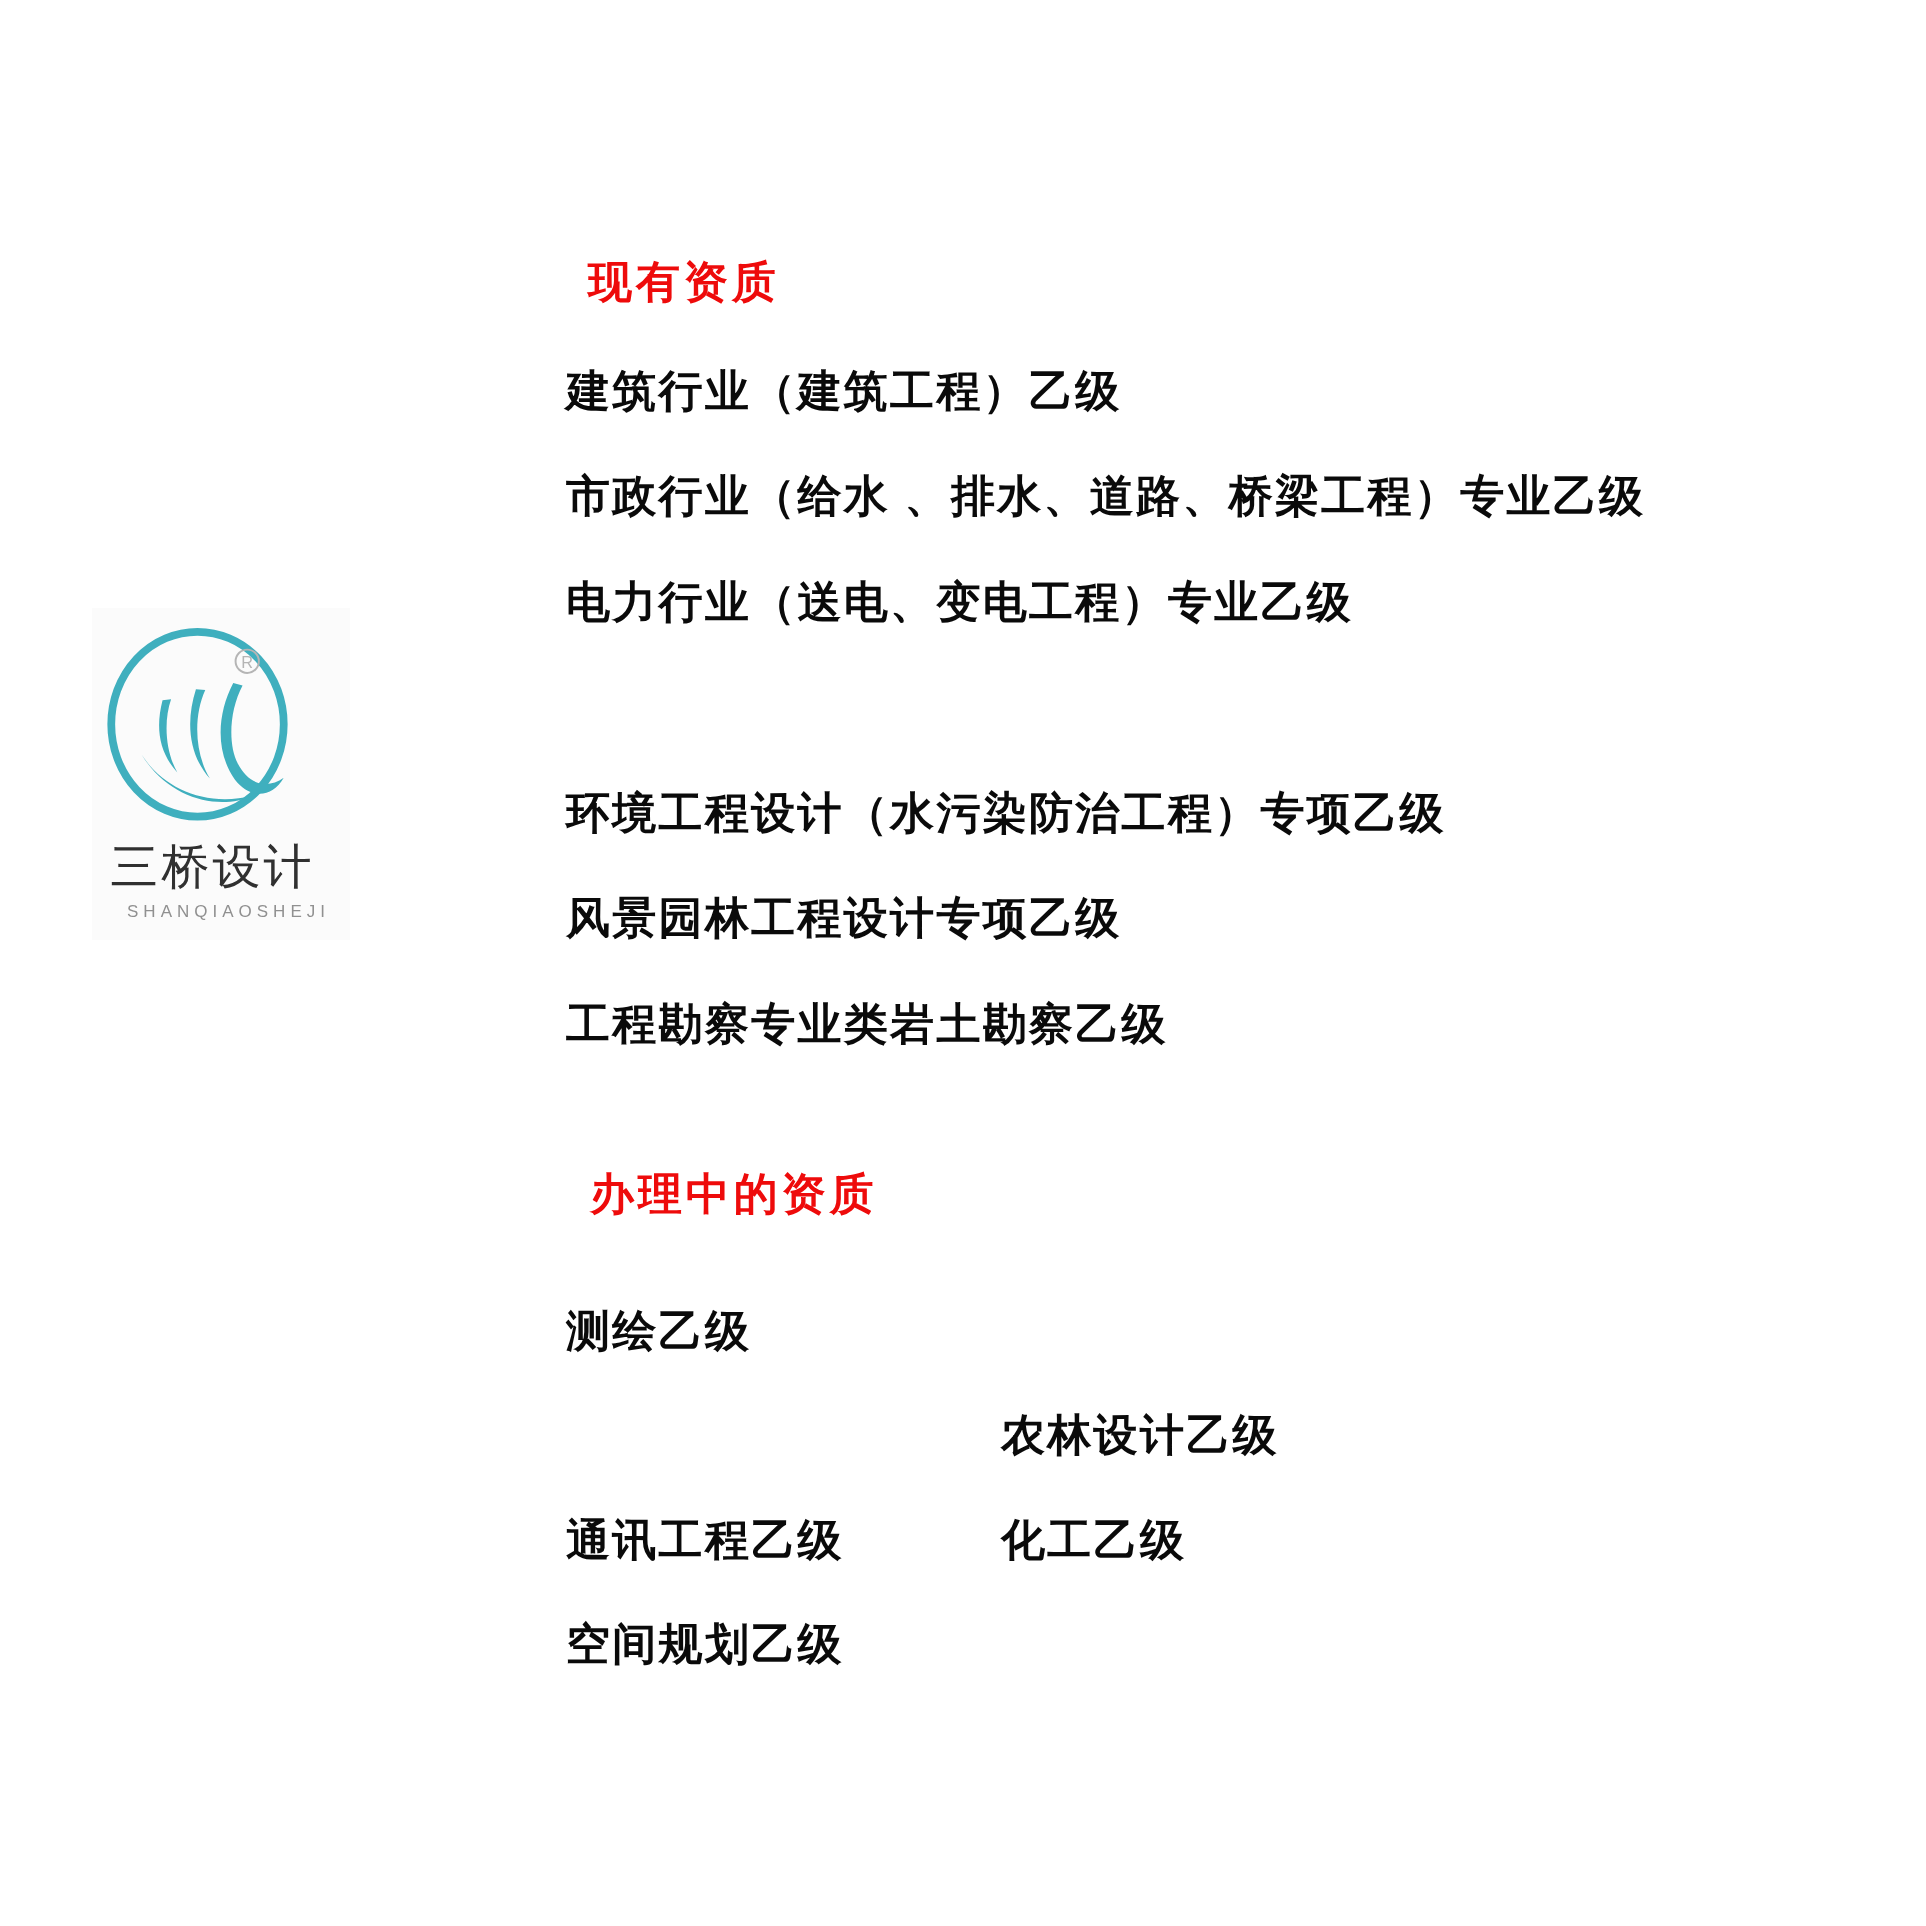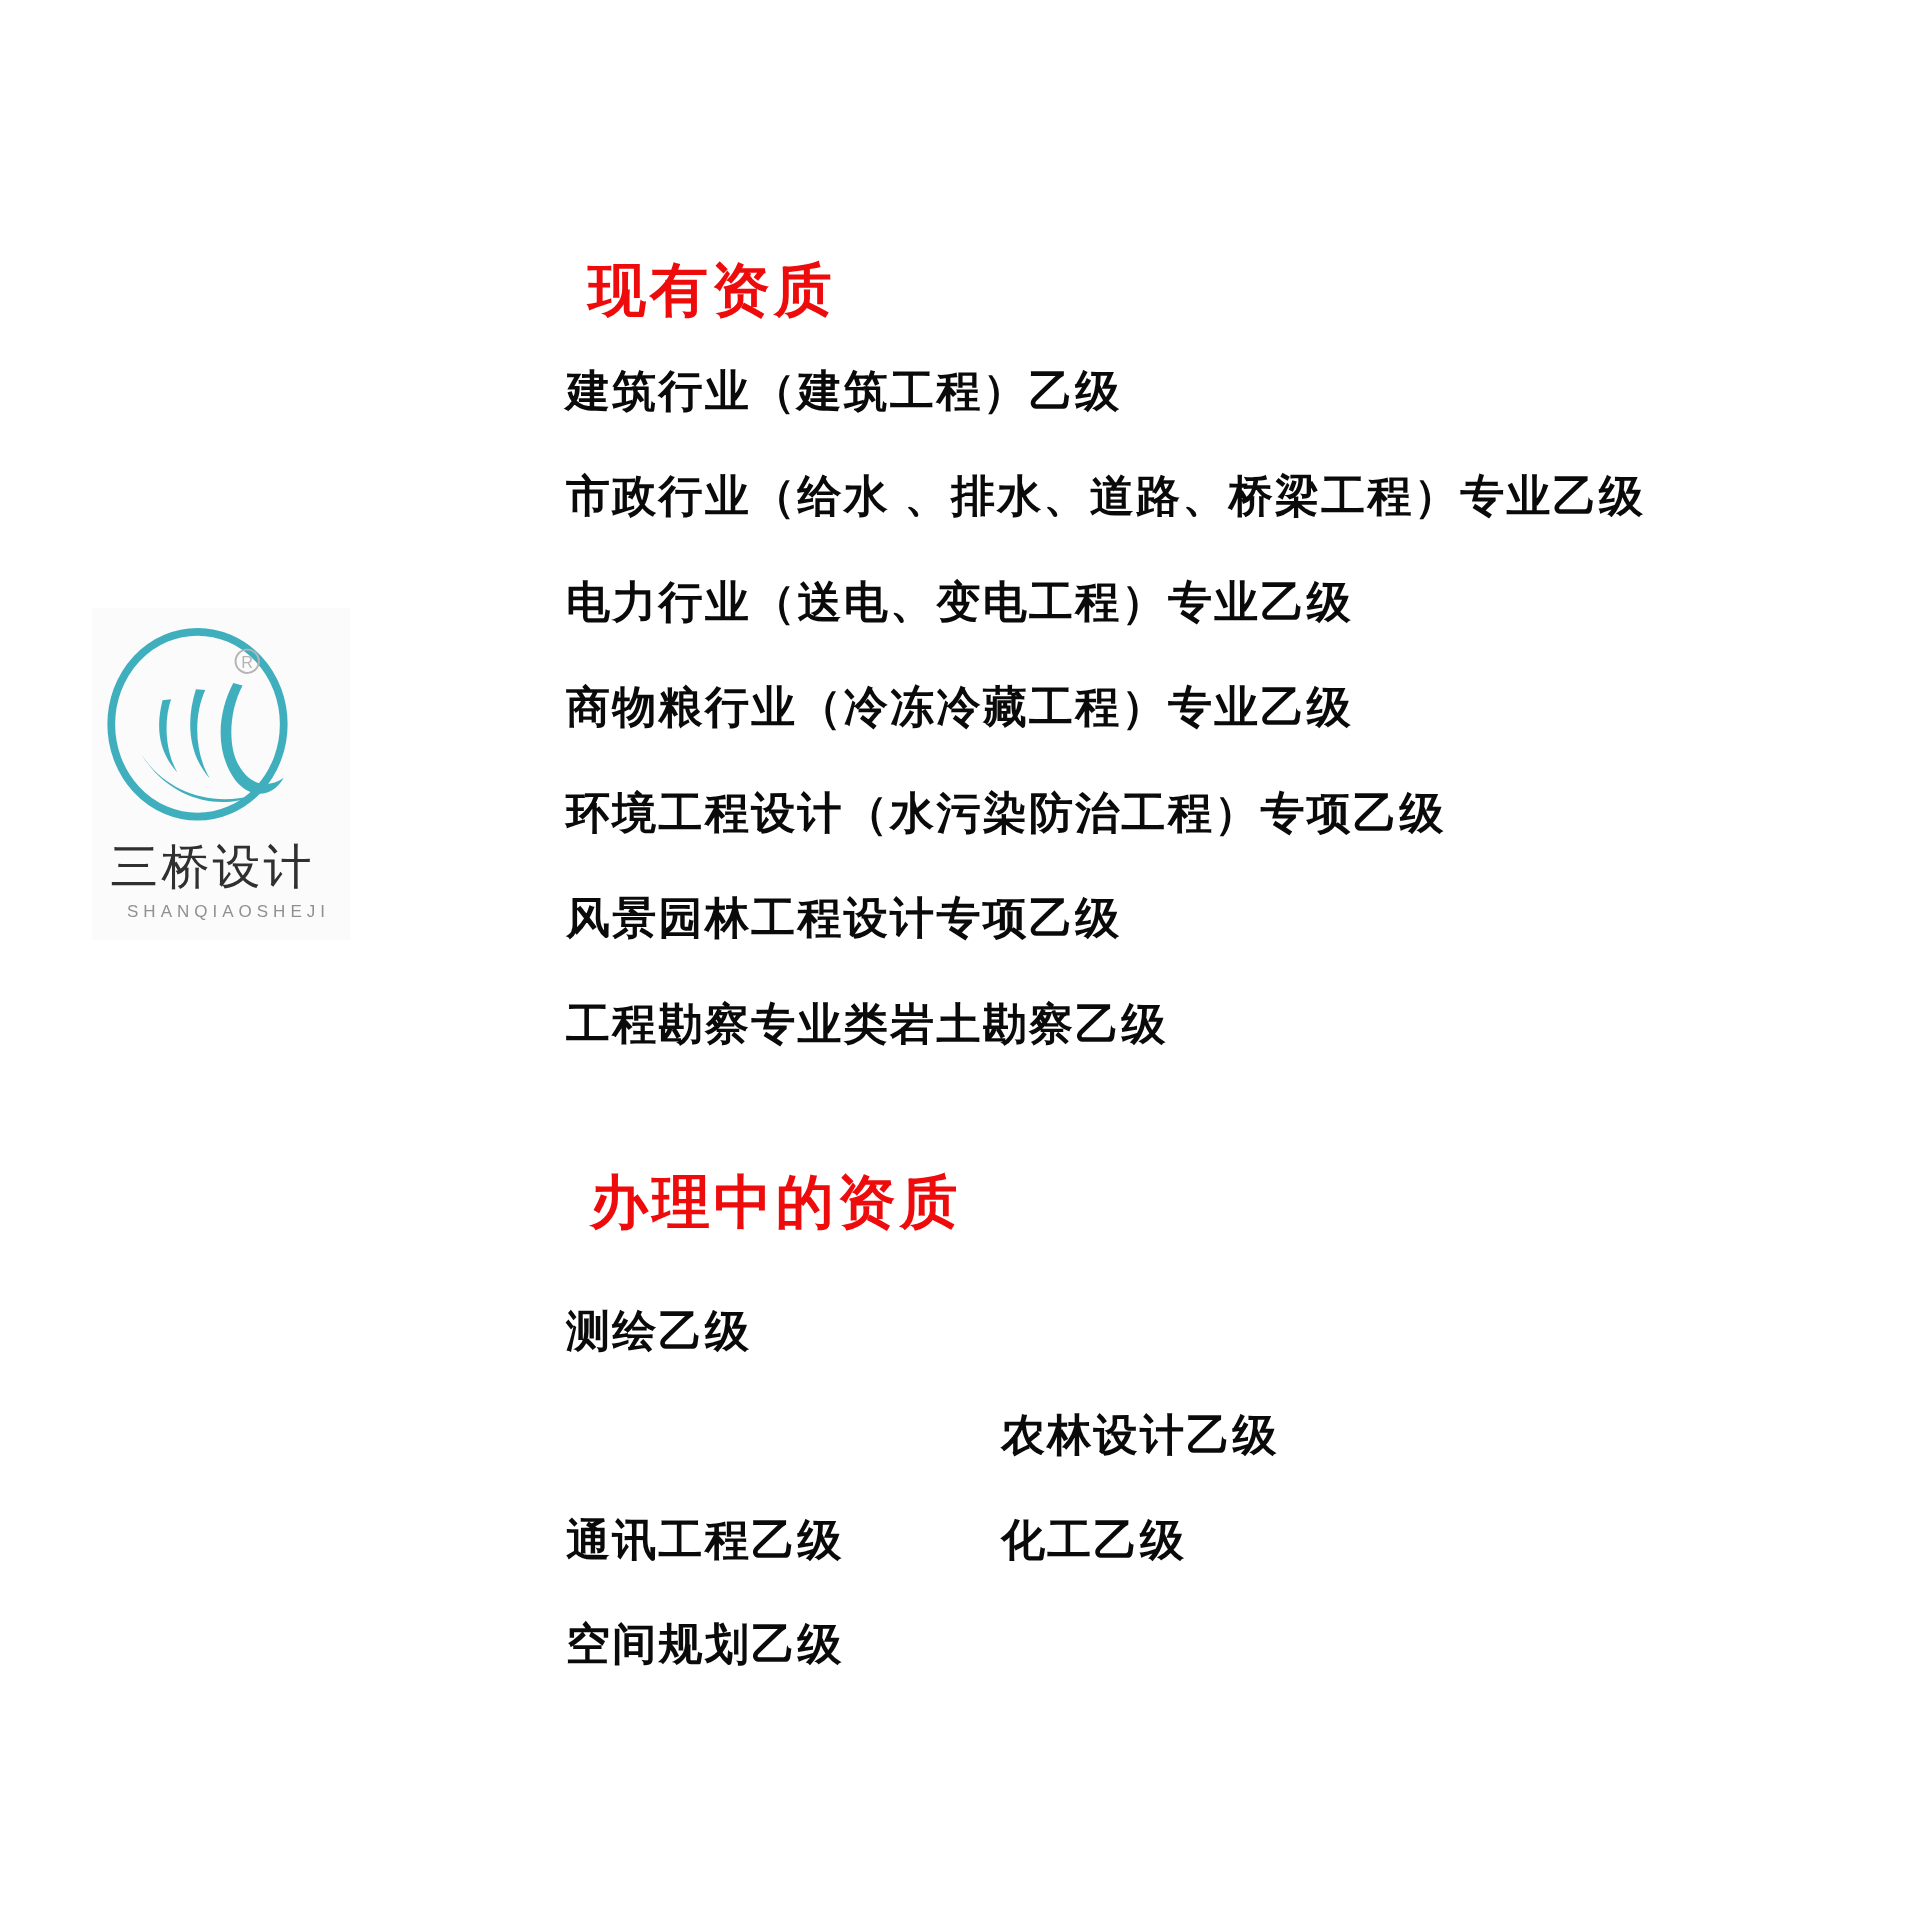--- a/index.html
+++ b/index.html
@@ -33,21 +33,21 @@
   }
   .brand-en{
     position:absolute;left:16px;top:294px;width:241px;text-align:center;
     font-size:17px;font-weight:400;letter-spacing:5px;color:var(--brand-en);
     white-space:nowrap;
   }
 
   
   .sec-title{
     position:absolute;margin:0;
-    font-size:58px;font-weight:700;letter-spacing:3.9px;
+    font-size:44px;font-weight:700;letter-spacing:3.9px;
     color:var(--red);white-space:nowrap;line-height:1.1;
   }
   .sec1-title{left:588px;top:258px;}
   .sec2-title{left:590px;top:1170px;}
 
   
   .q-item,.q-cell{
     position:absolute;
     font-size:44px;font-weight:700;letter-spacing:2.3px;
     color:var(--ink);white-space:nowrap;line-height:1.15;
@@ -78,21 +78,20 @@
     </svg>
     <div class="brand-cn">三桥设计</div>
     <div class="brand-en">SHANQIAOSHEJI</div>
   </div>
 
   <h1 class="sec-title sec1-title">现有资质</h1>
 
   <div class="q-item" style="top:366px">建筑行业（建筑工程）乙级</div>
   <div class="q-item" style="top:471px">市政行业（给水 、排水、道路、桥梁工程）专业乙级</div>
   <div class="q-item" style="top:577px">电力行业（送电、变电工程）专业乙级</div>
-  <div class="q-item" style="top:682px">商物粮行业（冷冻冷藏工程）专业乙级</div>
   <div class="q-item" style="top:788px">环境工程设计（水污染防治工程）专项乙级</div>
   <div class="q-item" style="top:893px">风景园林工程设计专项乙级</div>
   <div class="q-item" style="top:999px">工程勘察专业类岩土勘察乙级</div>
 
   <h1 class="sec-title sec2-title">办理中的资质</h1>
 
   <div class="q-cell col1" style="top:1306px">测绘乙级</div>
 
   <div class="q-cell col2" style="top:1410px">农林设计乙级</div>
 

